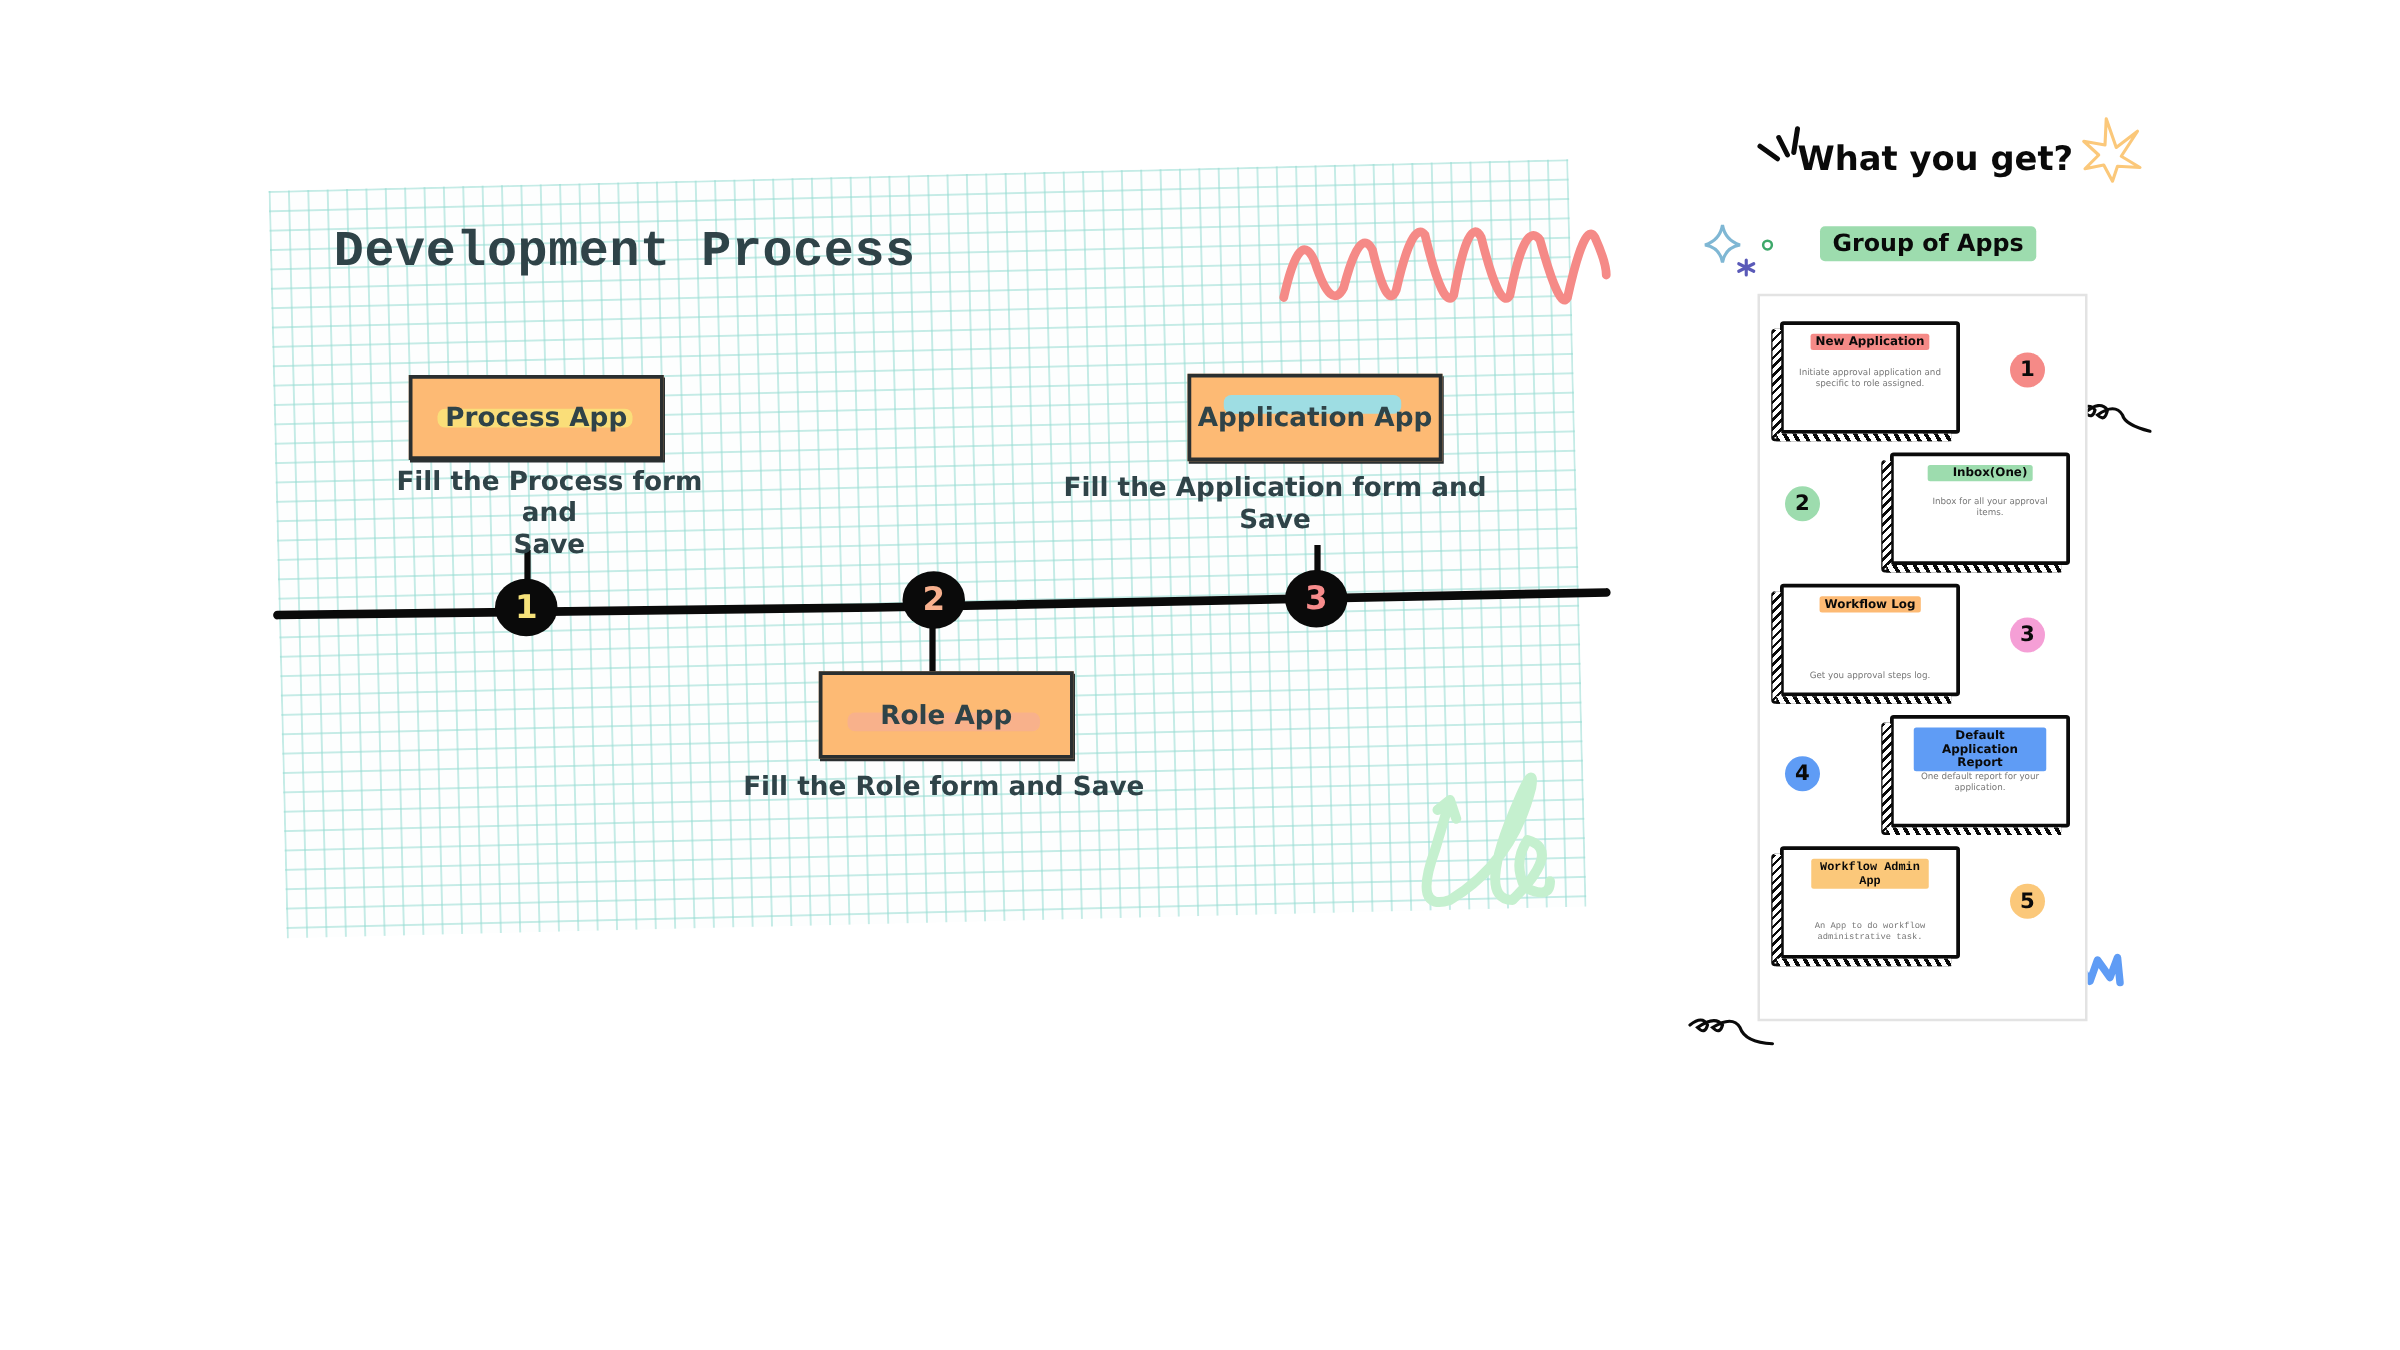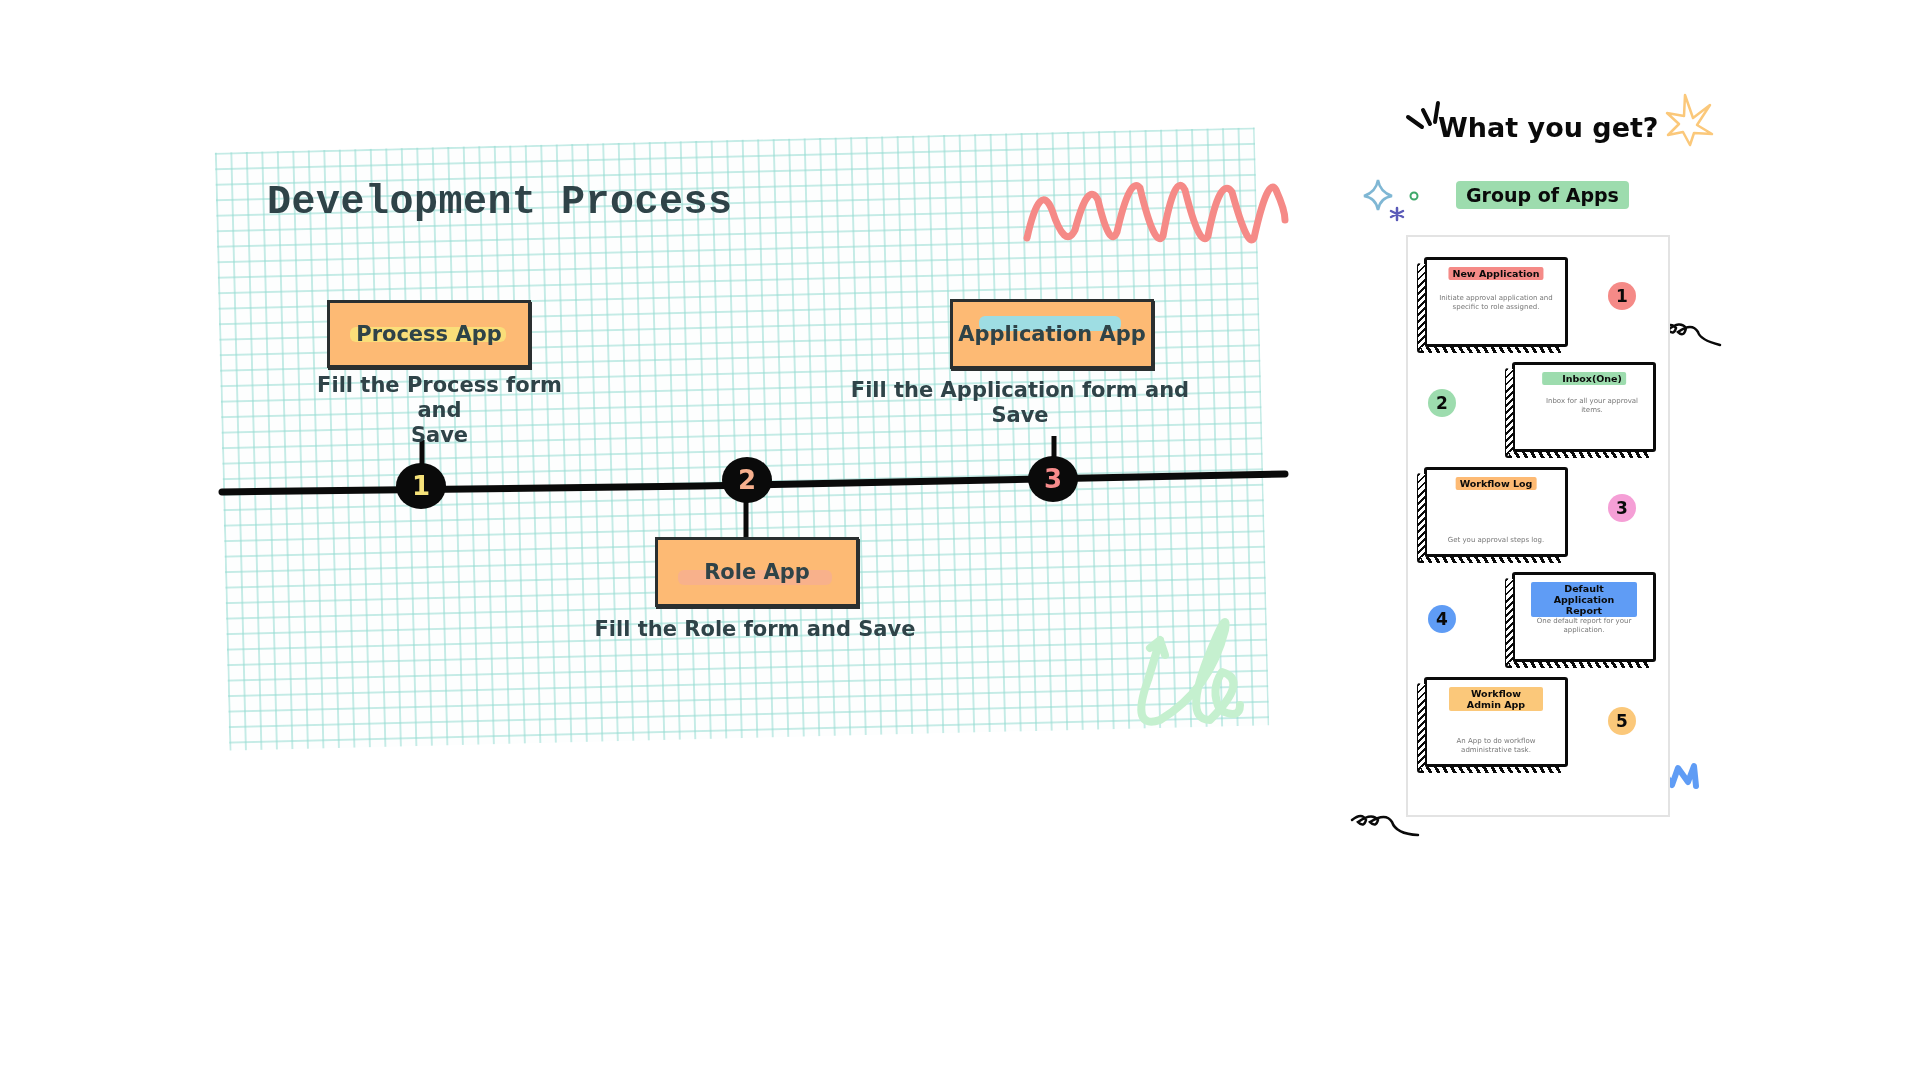--- a/index.html
+++ b/index.html
@@ -127,19 +127,19 @@
 <div class="abs badge" style="left:1608px;top:494px;background:#f59fd6;">3</div>
 
 <div class="abs card" style="left:1512px;top:572px;">
   <span class="card-hatch"></span>
   <span class="card-hatch-b"></span>
   <span class="card-tag" style="background:#5f9cf5;white-space:normal;width:98px;">Default Application Report</span>
   <span class="card-desc" style="top:42px;">One default report for your application.</span>
 </div>
 <div class="abs badge" style="left:1428px;top:605px;background:#5f9cf5;">4</div>
 
-<div class="abs card" style="left:1424px;top:677px;">
+<div class="abs card" style="left:1424px;top:677px;font-family:Liberation Mono, monospace;">
   <span class="card-hatch"></span>
   <span class="card-hatch-b"></span>
   <span class="card-tag" style="background:#fbc87a;white-space:normal;width:86px;">Workflow Admin App</span>
   <span class="card-desc" style="top:42px;margin-top:15px;">An App to do workflow administrative task.</span>
 </div>
 <div class="abs badge" style="left:1608px;top:707px;background:#fbc87a;">5</div>
 
 </body></html>

